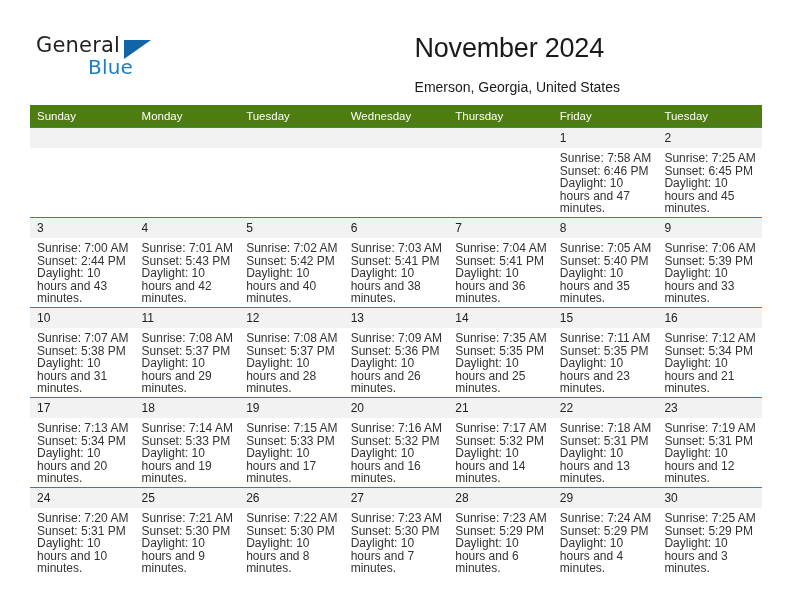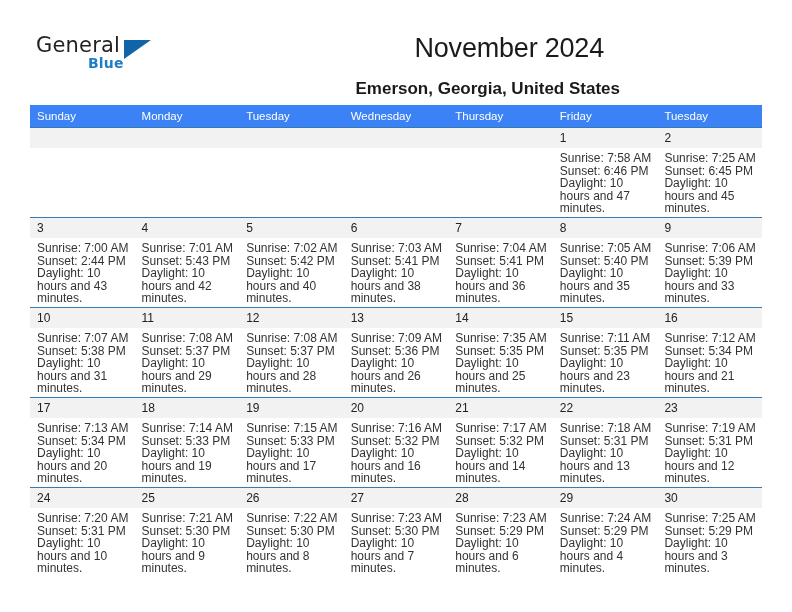--- a/index.html
+++ b/index.html
@@ -43,25 +43,25 @@
     font-size: 21px;
     letter-spacing: .2px;
     color: #231f20;
     font-family: "DejaVu Sans", sans-serif;
     font-weight: 400;
   }
   .logo-blue {
     position: absolute;
     left: 52px;
     top: 22px;
-    font-size: 14px;
+    font-size: 20px;
     letter-spacing: .2px;
     color: #1f7dc4;
     font-family: "DejaVu Sans", sans-serif;
-    font-weight: 700;
+    font-weight: 400;
   }
   .logo-tri {
     position: absolute;
     left: 88px;
     top: 7px;
     width: 0;
     height: 0;
     border-left: 27px solid #1065a8;
     border-bottom: 19px solid transparent;
   }
@@ -73,38 +73,38 @@
     color: #1a1a1a;
     font-weight: 400;
     text-align: right;
     white-space: nowrap;
     letter-spacing: -0.2px;
   }
   .subtitle {
     position: absolute;
     right: 36px;
     top: 79px;
-    font-size: 17px;
+    font-size: 14px;
     color: #1a1a1a;
-    font-weight: 700;
+    font-weight: 400;
     text-align: right;
     white-space: nowrap;
   }
 
   
   .cal {
     position: absolute;
     left: 30px;
     top: 105px;
     width: 732px;
     border-collapse: collapse;
     table-layout: fixed;
   }
   .cal th {
-    background: #3b82f6;
+    background: #4d7c0f;
     color: #ffffff;
     font-size: 11.5px;
     font-weight: 400;
     text-align: left;
     padding: 5px 0 5px 7px;
     height: 12px;
     border: none;
   }
   .cal td {
     vertical-align: top;

